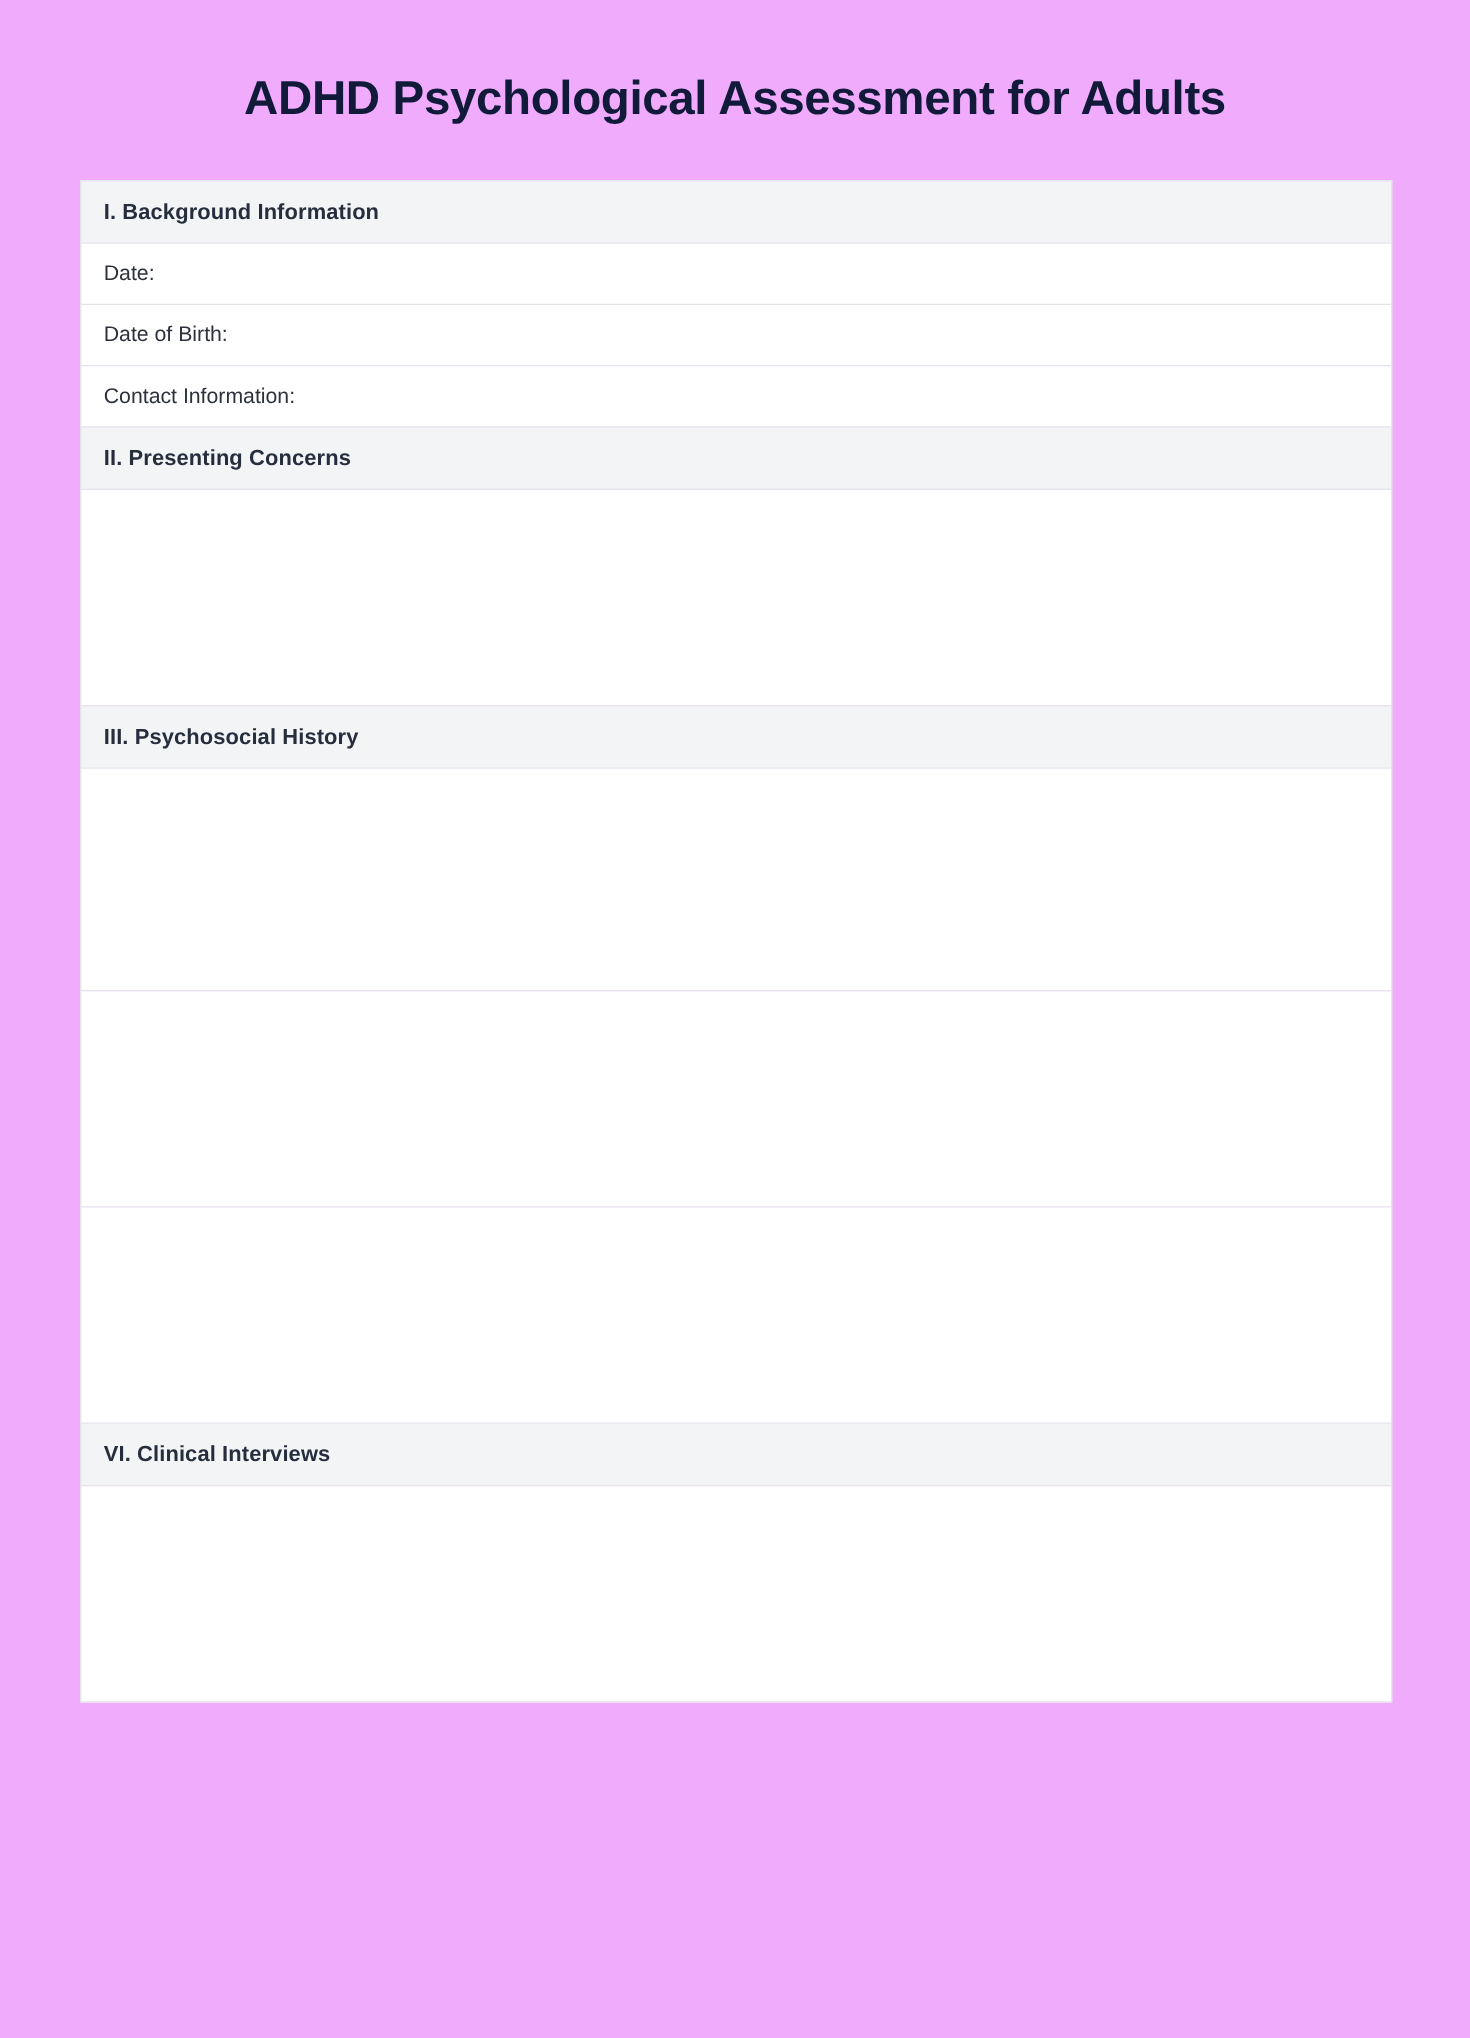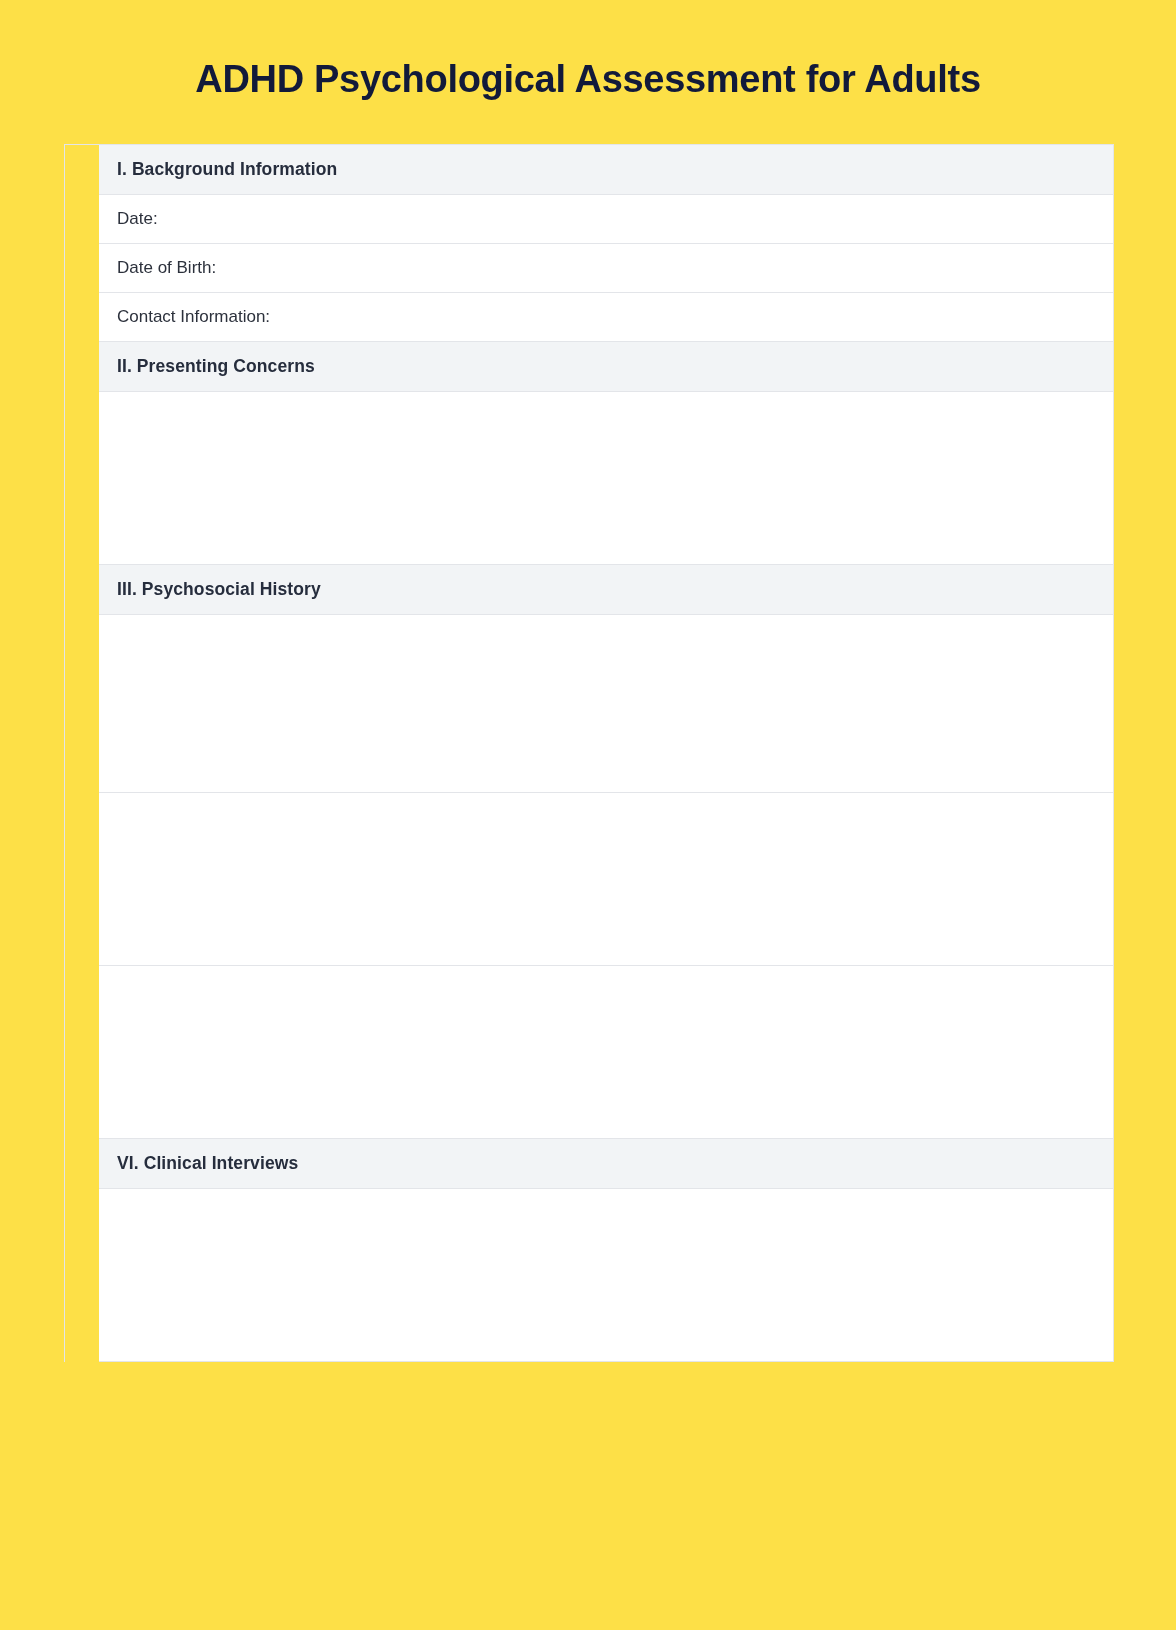--- a/index.html
+++ b/index.html
@@ -11,37 +11,36 @@
   body {
     width: 1176px;
     min-height: 1630px;
     font-family: "Liberation Sans", sans-serif;
     color: #1f2430;
   }
   .page {
     width: 1176px;
     min-height: 1630px;
     padding: 44px 64px 40px 64px;
-    background: #fde047;
+    background: #f0abfc;
   }
   .doc-title {
     font-size: 38px;
     font-weight: bold;
     color: #121a3a;
     text-align: center;
     letter-spacing: -0.3px;
     margin: 14px 0 42px 0;
     line-height: 1.15;
   }
   .form-table {
     width: 1050px;
     margin: 0 auto;
     border: 1px solid #e3e5e9;
     border-bottom: none;
-    padding-left: 34px;
   }
   .row {
     border-bottom: 1px solid #e3e5e9;
     width: 100%;
   }
   .section-header {
     background: #f2f4f6;
     padding: 14px 18px;
     font-size: 17.5px;
     font-weight: bold;

